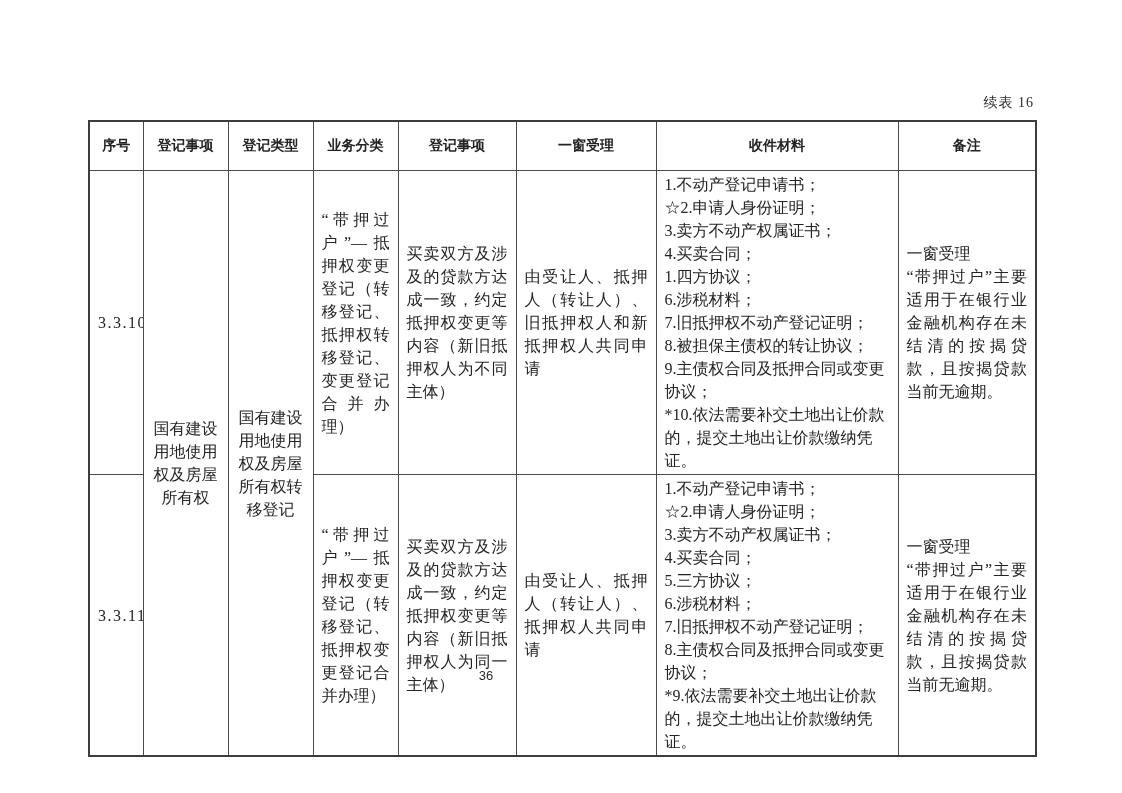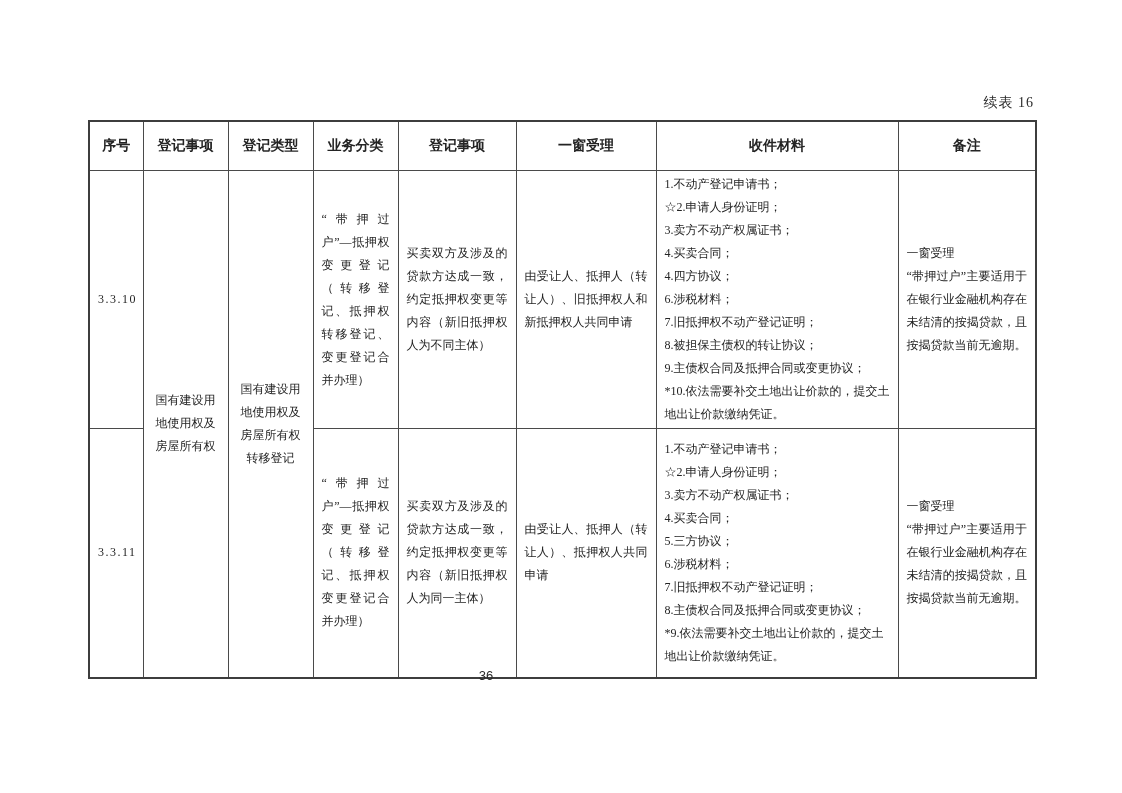--- a/index.html
+++ b/index.html
@@ -32,21 +32,21 @@
     left: 88px;
     top: 120px;
     width: 947px;
     border-collapse: collapse;
     table-layout: fixed;
     border: 2px solid #3d3d3d;
   }
   table.reg-table th, table.reg-table td {
     border: 1px solid #4a4a4a;
     vertical-align: middle;
-    font-size: 12px;
+    font-size: 16px;
     line-height: 23px;
     color: #242424;
     padding: 2px 8px;
     box-sizing: border-box;
     overflow: hidden;
   }
   table.reg-table thead tr { height: 30px; }
   table.reg-table thead th {
     font-weight: bold;
     font-size: 14px;
@@ -126,21 +126,21 @@
         <td class="center-cell" rowspan="2">国有建设用地使用权及房屋所有权</td>
         <td class="center-cell" rowspan="2">国有建设用地使用权及房屋所有权转移登记</td>
         <td class="justify-cell">“带押过户”—抵押权变更登记（转移登记、抵押权转移登记、变更登记合并办理）</td>
         <td class="justify-cell">买卖双方及涉及的贷款方达成一致，约定抵押权变更等内容（新旧抵押权人为不同主体）</td>
         <td class="justify-cell">由受让人、抵押人（转让人）、旧抵押权人和新抵押权人共同申请</td>
         <td class="materials-cell">
           <div class="mat-line">1.不动产登记申请书；</div>
           <div class="mat-line">☆2.申请人身份证明；</div>
           <div class="mat-line">3.卖方不动产权属证书；</div>
           <div class="mat-line">4.买卖合同；</div>
-          <div class="mat-line">4.四方协议；</div>
+          <div class="mat-line">1.四方协议；</div>
           <div class="mat-line">6.涉税材料；</div>
           <div class="mat-line">7.旧抵押权不动产登记证明；</div>
           <div class="mat-line">8.被担保主债权的转让协议；</div>
           <div class="mat-line">9.主债权合同及抵押合同或变更协议；</div>
           <div class="mat-line">*10.依法需要补交土地出让价款的，提交土地出让价款缴纳凭证。</div>
         </td>
         <td class="notes-cell">
           <div>一窗受理</div>
           <div>“带押过户”主要适用于在银行业金融机构存在未结清的按揭贷款，且按揭贷款当前无逾期。</div>
         </td>

